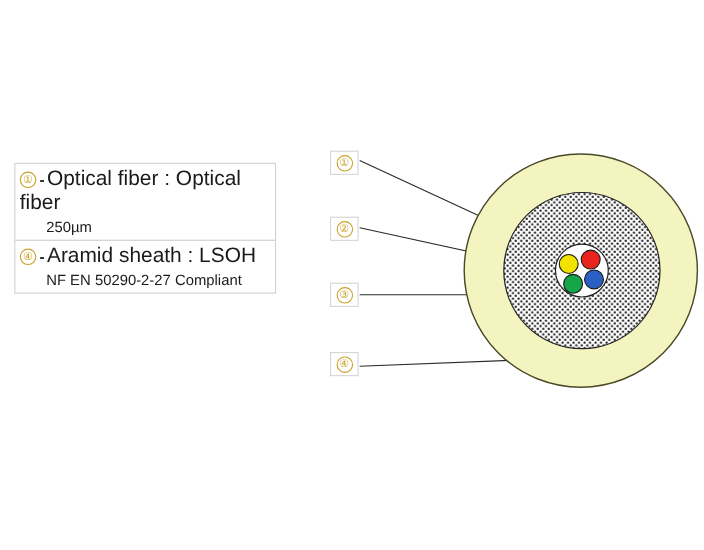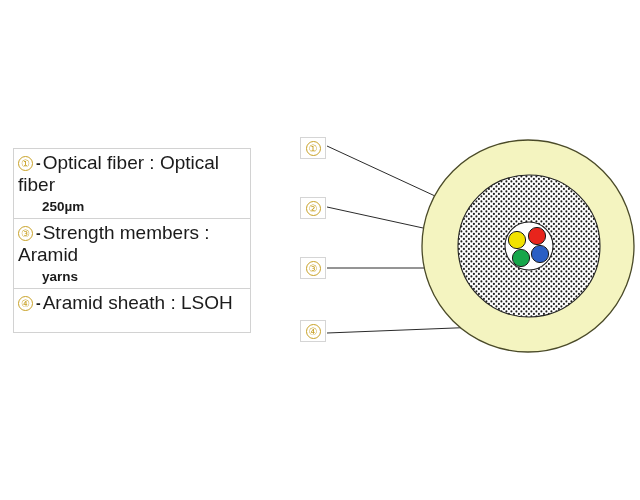--- a/index.html
+++ b/index.html
@@ -65,21 +65,20 @@
     vertical-align: middle;
     text-align: center;
   }
   .legend-line2 {
     display: block;
     color: #1b1b1b;
     font-size: 13.5px;
     padding-left: 24px;
     margin-top: 3px;
     white-space: nowrap;
-    font-weight: bold;
   }
 
   
   .callout {
     position: absolute;
     width: 26px;
     height: 22px;
     border: 1px solid #d5d5d5;
     background: #ffffff;
     box-sizing: border-box;
@@ -153,24 +152,21 @@
   </div>
 
   <div id="legend">
 
     <div class="legend-row">
       <span class="marker">①</span><span class="dash">-</span><span class="legend-line1">Optical fiber : Optical fiber</span>
       <span class="legend-line2">250µm</span>
     </div>
 
 
-    <div class="legend-row">
-      <span class="marker">③</span><span class="dash">-</span><span class="legend-line1">Strength members : Aramid</span>
-      <span class="legend-line2">yarns</span>
-    </div>
 
     <div class="legend-row">
       <span class="marker">④</span><span class="dash">-</span><span class="legend-line1">Aramid sheath : LSOH</span>
+      <span class="legend-line2">NF EN 50290-2-27 Compliant</span>
     </div>
 
   </div>
 
 </div>
 
 </body></html>

